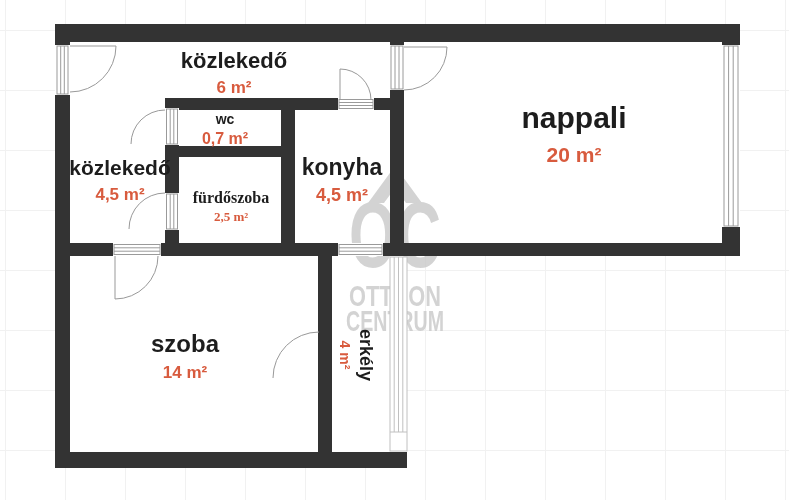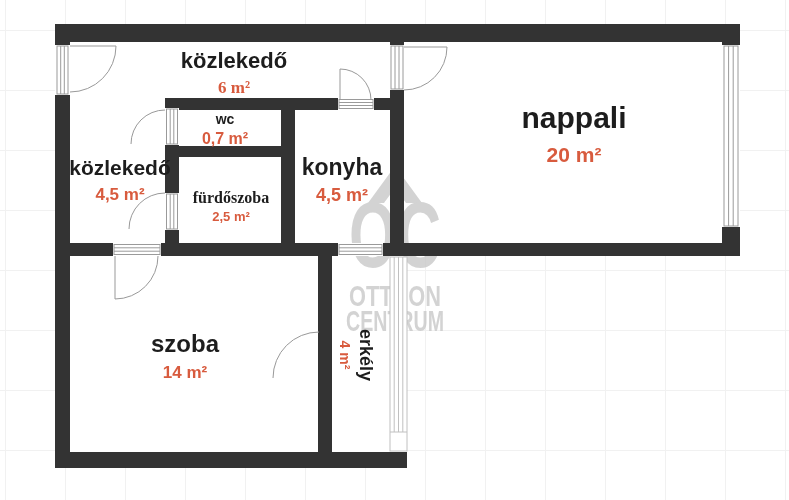--- a/index.html
+++ b/index.html
@@ -13,24 +13,24 @@
     background-position:5px 30px;
     font-family:"Liberation Sans", sans-serif;
   }
   #plan{position:absolute;left:0;top:0;}
   .lbl{
     position:absolute;transform:translate(-50%,-50%);
     text-align:center;color:#1d1d1d;font-weight:bold;line-height:1.15;
     white-space:nowrap;z-index:5;
   }
   .lbl .area{color:#d85b3e;display:block;margin-top:5px;}
-  .lbl-hall-top .name{font-size:22px;} .lbl-hall-top .area{font-size:17px;font-family:Liberation Serif, serif;}
+  .lbl-hall-top .name{font-size:22px;} .lbl-hall-top .area{font-size:17px;}
   .lbl-hall-left .name{font-size:21px;} .lbl-hall-left .area{font-size:17px;}
   .lbl-wc .name{font-size:14px;margin-top:40px;} .lbl-wc .area{font-size:16px;margin-top:2px;}
-  .lbl-bath .name{font-size:16px;font-family:Liberation Serif, serif;} .lbl-bath .area{font-size:13px;margin-top:3px;}
+  .lbl-bath .name{font-size:16px;font-family:Liberation Serif, serif;} .lbl-bath .area{font-size:13px;margin-top:3px;font-family:Liberation Serif, serif;}
   .lbl-kitchen .name{font-size:23px;} .lbl-kitchen .area{font-size:18px;}
   .lbl-living .name{font-size:30px;text-align:right;} .lbl-living .area{font-size:21px;margin-top:7px;}
   .lbl-room .name{font-size:24px;} .lbl-room .area{font-size:17px;}
   .lbl-balcony{transform:translate(-50%,-50%) rotate(90deg);}
   .lbl-balcony .name{font-size:18px;} .lbl-balcony .area{font-size:14px;margin-top:2px;}
 </style>
 </head>
 <body>
 
 <div id="stage">

